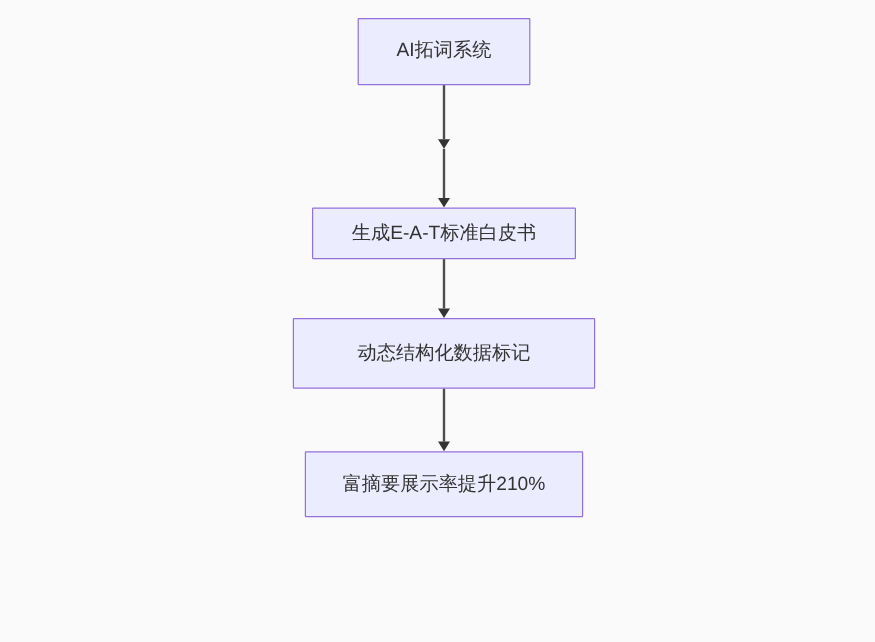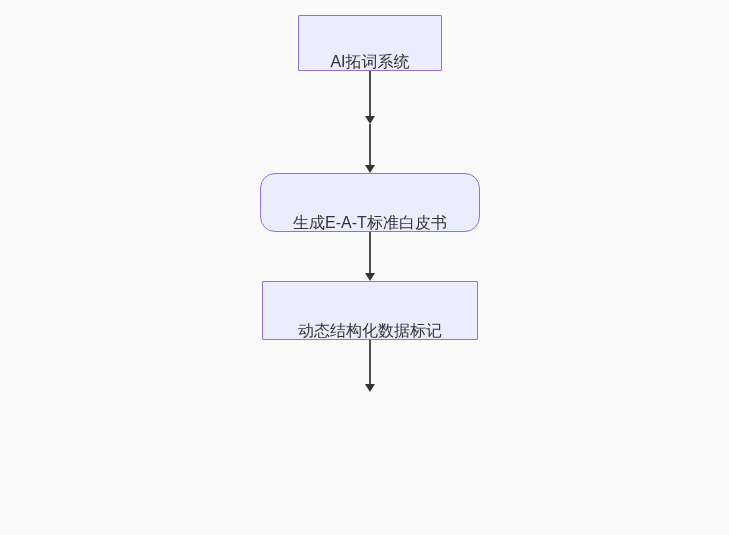--- a/index.html
+++ b/index.html
@@ -29,29 +29,29 @@
   }
   .node {
     box-sizing: border-box;
     background: #ECECFF;
     border: 1px solid #9370DB;
     border-radius: 1px;
     color: #333333;
     font-size: 16px;
     line-height: 1;
     display: flex;
-    align-items: flex-end;
+    align-items: center;
     justify-content: center;
     text-align: center;
     white-space: nowrap;
   }
   .n1 { width: 144px; height: 56px; }
   .n2 { width: 184px; height: 58px; }
-  .n3 { width: 220px; height: 59px; border-radius: 15px; }
-  .n4 { width: 216px; height: 59px; }
+  .n3 { width: 220px; height: 43px; }
+  .n4 { width: 252px; height: 59px; }
   .n5 { width: 232px; height: 55px; }
 
   .arrow {
     display: flex;
     flex-direction: column;
     align-items: center;
     width: 14px;
   }
   .a1 { height: 53px; }
   .a2 { height: 49px; }
@@ -102,15 +102,18 @@
 
     <div class="node n4">
       <span>动态结构化数据标记</span>
     </div>
 
     <div class="arrow a4">
       <div class="line"></div>
       <div class="head"></div>
     </div>
 
+    <div class="node n5">
+      <span>富摘要展示率提升210%</span>
+    </div>
 
   </div>
 </div>
 
 </body></html>

